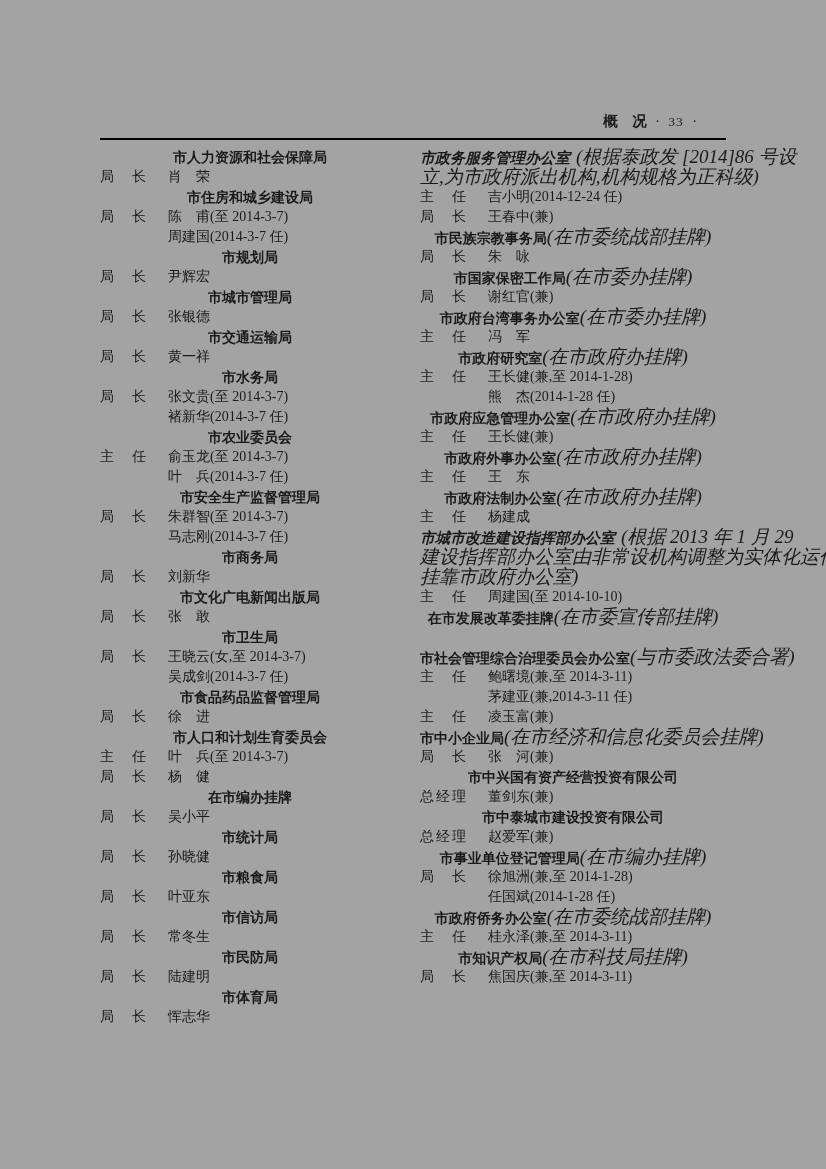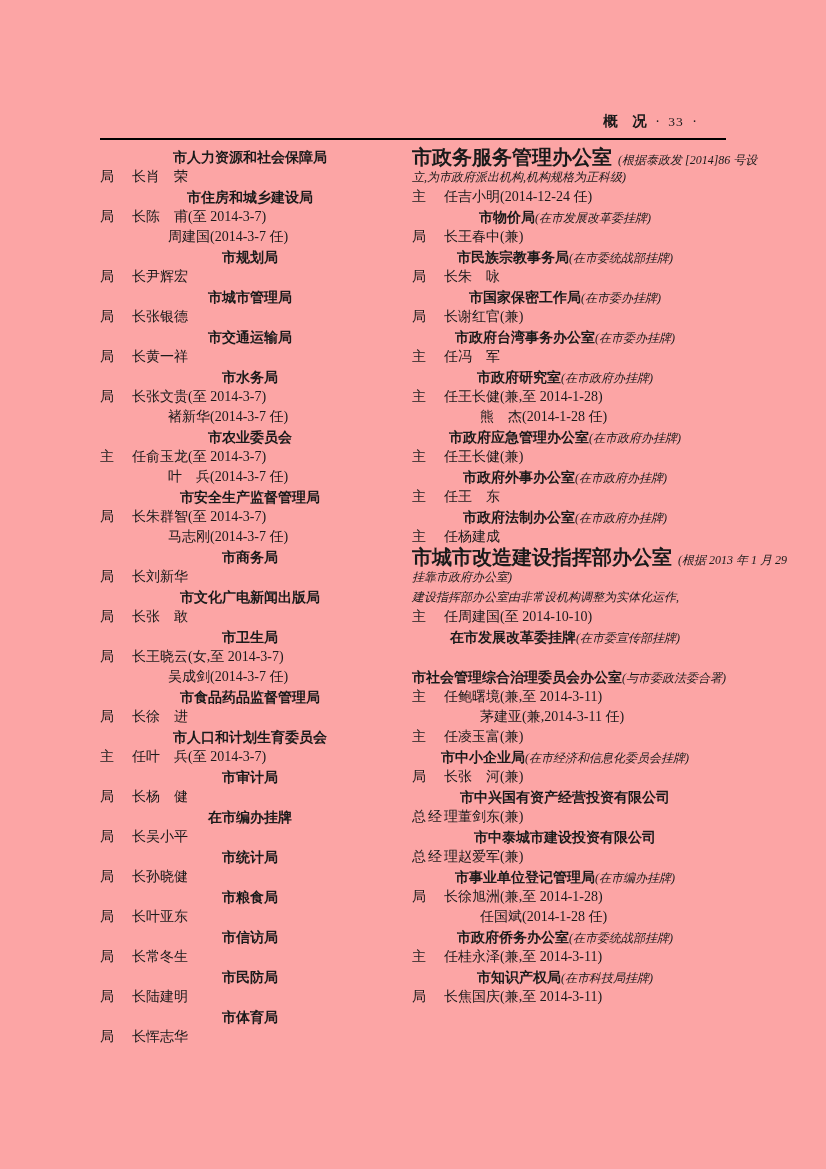--- a/index.html
+++ b/index.html
@@ -3,75 +3,76 @@
 <meta charset="utf-8">
 <style>
   html, body { margin: 0; padding: 0; background: #ffffff; }
   body {
     width: 826px; height: 1169px;
     font-family: "Liberation Serif", "DejaVu Serif", serif;
     color: #1a1a1a;
     position: relative;
     overflow: hidden;
   }
-  .page { position: absolute; inset: 0; background: #fca5a5; }
+  .page { position: absolute; inset: 0; background: #a3a3a3; }
 
   .header {
     position: absolute; top: 112px; left: 100px; width: 626px;
     text-align: right; padding-right: 24px; box-sizing: border-box;
     font-size: 14px; line-height: 18px; white-space: nowrap;
   }
   .header .ht {
     font-weight: bold; font-size: 14.5px;
     font-family: "Liberation Serif", "DejaVu Serif", serif;
   }
   .header .hd { padding: 0 5px; }
   .header .hn { font-size: 13.5px; letter-spacing: 1px; }
 
   .rule {
     position: absolute; top: 138px; left: 100px; width: 626px; height: 2.4px;
     background: #000;
   }
 
   .content {
     position: absolute; top: 147px; left: 100px; width: 626px;
-    display: flex; gap: 12px;
+    display: flex; gap: 20px;
   }
   .col-left  { width: 300px; flex: 0 0 300px; }
   .col-right { width: 306px; flex: 0 0 306px; }
 
   .row { height: 20px; line-height: 20px; font-size: 14px; white-space: nowrap; }
 
   .row.org {
     text-align: center; font-weight: bold;
     font-family: "Liberation Sans", "DejaVu Sans", sans-serif;
     font-size: 14px;
   }
   .row.org .note, .row.parahead .note, .row.paracont .note {
     font-weight: normal; font-style: italic;
     font-family: "Liberation Serif", "DejaVu Serif", serif;
-    font-size: 12px;
+    font-size: 19px;
   }
 
   .row.entry { display: flex; align-items: baseline; }
   .lab {
     width: 46px; flex: 0 0 46px;
     display: flex; justify-content: space-between;
   }
-  .row.entry .nm { }
+  .row.entry .nm { margin-left: 22px; }
 
   .row.cont { padding-left: 68px; }
 
   .row.parahead, .row.paracont {
     white-space: nowrap; font-size: 13.5px; text-align: left;
   }
   .row.parahead .org-name {
     font-weight: bold;
     font-family: "Liberation Sans", "DejaVu Sans", sans-serif;
-    font-size: 20px;
+    font-size: 15px;
+    font-style: italic;
   }
   .row.parahead .note { margin-left: 6px; }
 
   .row.blank { height: 20px; }
 </style>
 </head>
 <body>
 
 <div class="page">
   <div class="header">
@@ -185,21 +186,20 @@
           <span class="nm">徐　进</span>
         </div>
         <div class="row org"><span class="org-name">市人口和计划生育委员会</span></div>
         <div class="row entry">
           <span class="lab">
             <span class="labch">主</span>
             <span class="labch">任</span>
           </span>
           <span class="nm">叶　兵(至 2014-3-7)</span>
         </div>
-        <div class="row org"><span class="org-name">市审计局</span></div>
         <div class="row entry">
           <span class="lab">
             <span class="labch">局</span>
             <span class="labch">长</span>
           </span>
           <span class="nm">杨　健</span>
         </div>
         <div class="row org"><span class="org-name">在市编办挂牌</span></div>
         <div class="row entry">
           <span class="lab">
@@ -252,21 +252,20 @@
     <div class="col col-right" id="col-right">
         <div class="row parahead"><span class="org-name">市政务服务管理办公室</span><span class="note">(根据泰政发 [2014]86 号设</span></div>
         <div class="row paracont"><span class="note">立,为市政府派出机构,机构规格为正科级)</span></div>
         <div class="row entry">
           <span class="lab">
             <span class="labch">主</span>
             <span class="labch">任</span>
           </span>
           <span class="nm">吉小明(2014-12-24 任)</span>
         </div>
-        <div class="row org"><span class="org-name">市物价局</span><span class="note">(在市发展改革委挂牌)</span></div>
         <div class="row entry">
           <span class="lab">
             <span class="labch">局</span>
             <span class="labch">长</span>
           </span>
           <span class="nm">王春中(兼)</span>
         </div>
         <div class="row org"><span class="org-name">市民族宗教事务局</span><span class="note">(在市委统战部挂牌)</span></div>
         <div class="row entry">
           <span class="lab">
@@ -318,22 +317,22 @@
         </div>
         <div class="row org"><span class="org-name">市政府法制办公室</span><span class="note">(在市政府办挂牌)</span></div>
         <div class="row entry">
           <span class="lab">
             <span class="labch">主</span>
             <span class="labch">任</span>
           </span>
           <span class="nm">杨建成</span>
         </div>
         <div class="row parahead"><span class="org-name">市城市改造建设指挥部办公室</span><span class="note">(根据 2013 年 1 月 29</span></div>
+        <div class="row paracont"><span class="note">建设指挥部办公室由非常设机构调整为实体化运作,</span></div>
         <div class="row paracont"><span class="note">挂靠市政府办公室)</span></div>
-        <div class="row paracont"><span class="note">建设指挥部办公室由非常设机构调整为实体化运作,</span></div>
         <div class="row entry">
           <span class="lab">
             <span class="labch">主</span>
             <span class="labch">任</span>
           </span>
           <span class="nm">周建国(至 2014-10-10)</span>
         </div>
         <div class="row org"><span class="org-name">在市发展改革委挂牌</span><span class="note">(在市委宣传部挂牌)</span></div>
         <div class="row blank"></div>
         <div class="row org"><span class="org-name">市社会管理综合治理委员会办公室</span><span class="note">(与市委政法委合署)</span></div>

